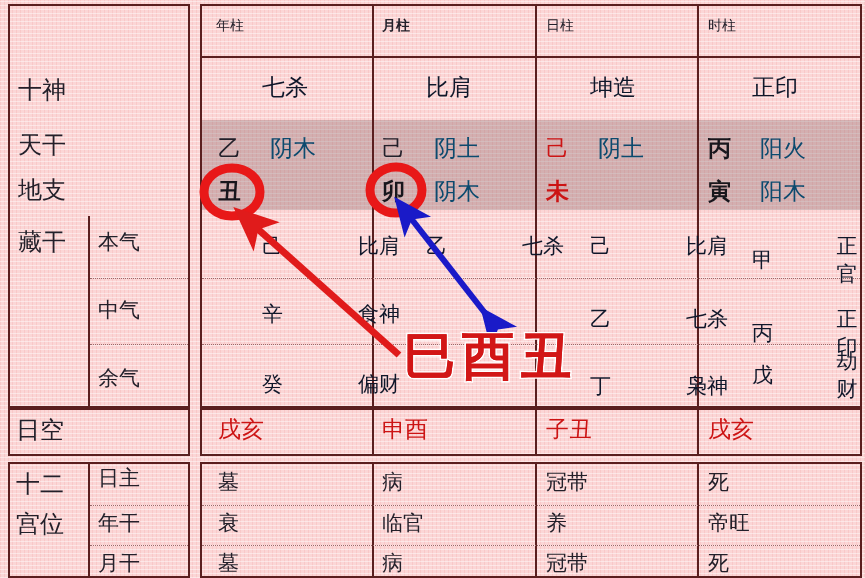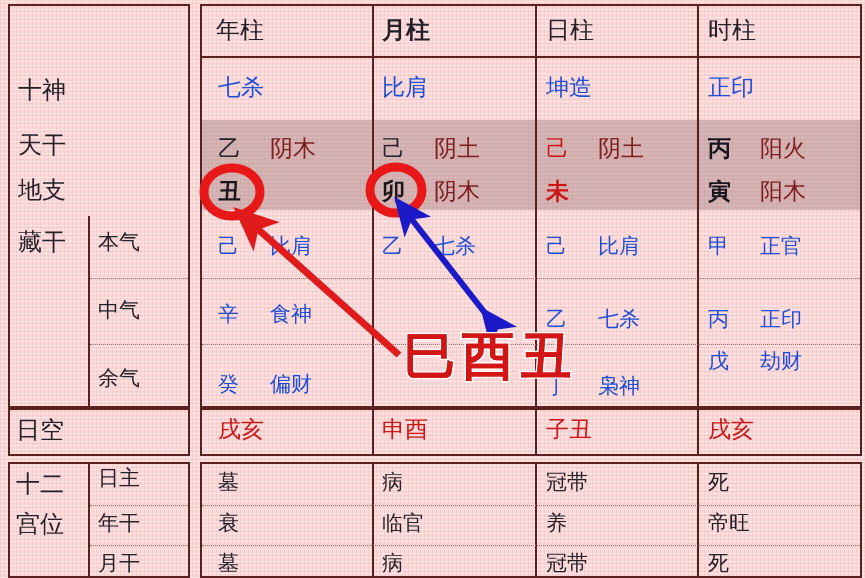--- a/index.html
+++ b/index.html
@@ -45,27 +45,27 @@
     background: rgba(120, 85, 90, 0.30);
   }
   .cell {
     position: absolute;
     display: flex;
     align-items: center;
     white-space: nowrap;
     line-height: 1;
   }
   .t-dark   { color: #23202a; }
-  .t-gray   { color: #1d4ed8; }
-  .t-brown  { color: #7f1d1d; text-align: center; }
+  .t-gray   { color: #0f172a; margin-left: 44px; }
+  .t-brown  { color: #0c4a6e; text-align: center; }
   .t-red    { color: #cc1414; }
   .t-redbold{ color: #cc1414; font-weight: bold; }
   .t-black-b{ color: #18161c; font-weight: bold; }
 
-  .fs-head   { font-size: 24px; }
+  .fs-head   { font-size: 14px; }
   .fs-label  { font-size: 24px; }
   .fs-sub    { font-size: 21px; }
   .fs-main   { font-size: 23px; }
   .fs-hid    { font-size: 21px; }
   .fs-small  { font-size: 21px; }
 
   .pair { position: absolute; display: flex; align-items: center; }
   .pair .a { width: 52px; display: inline-block; }
 
   

